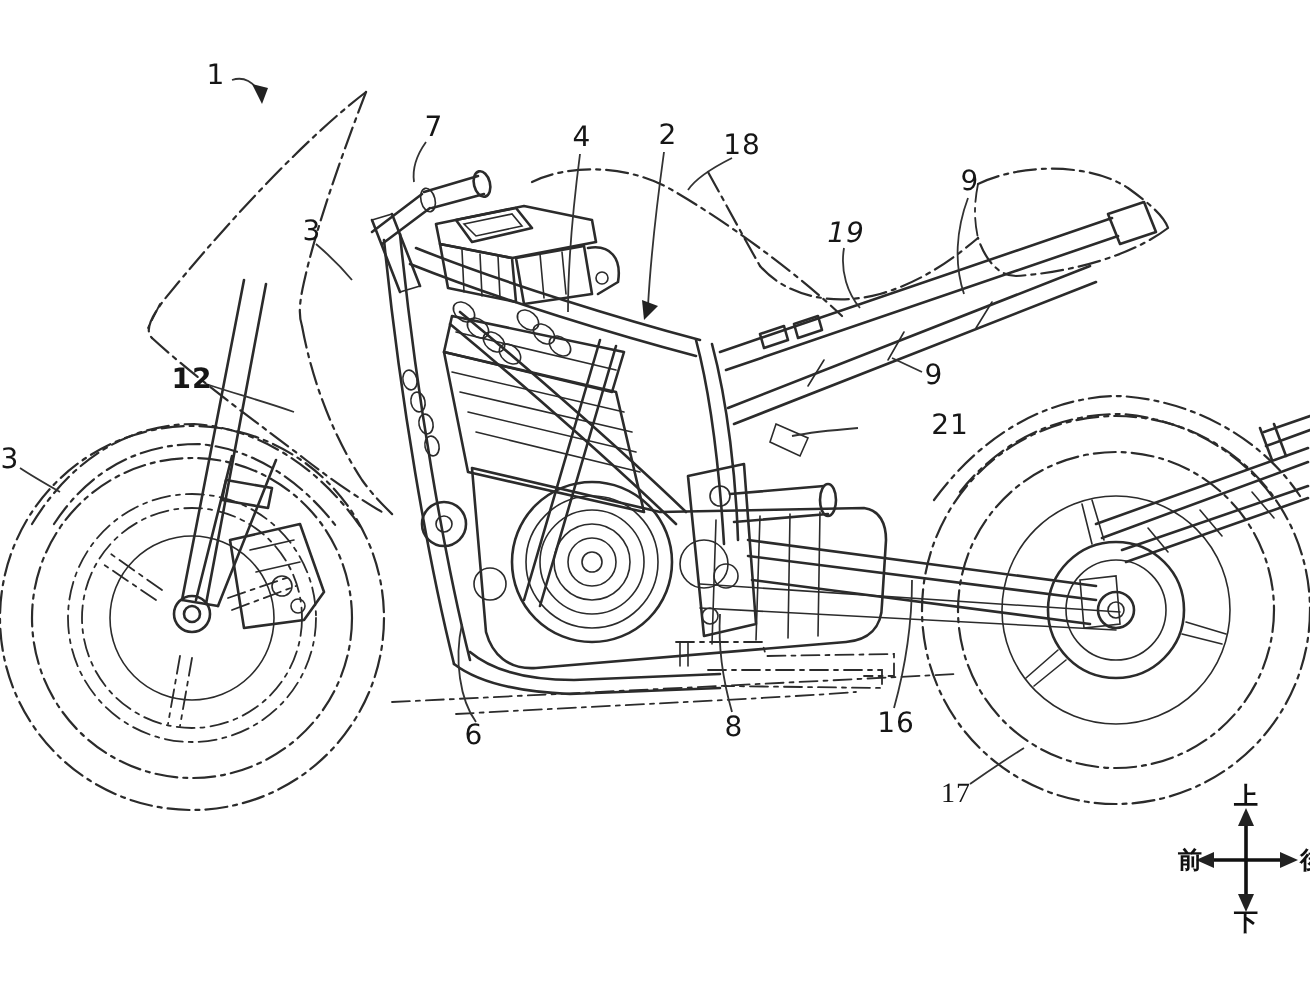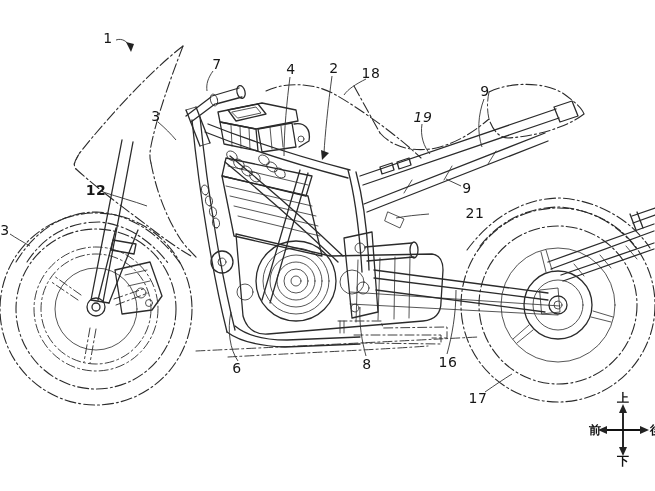--- a/index.html
+++ b/index.html
@@ -258,19 +258,19 @@
   <span class="ref" style="left: 485px; top: 91px;">9</span>
   <span class="ref" style="left: 423px; top: 117px; font-style: italic;">19</span>
   <span class="ref" style="left: 156px; top: 116px;">3</span>
   <span class="ref" style="left: 96px; top: 190px; font-weight: bold;">12</span>
   <span class="ref" style="left: 5px; top: 230px;">3</span>
   <span class="ref" style="left: 467px; top: 188px;">9</span>
   <span class="ref" style="left: 438px; top: 213px; margin-left: 37px;">21</span>
   <span class="ref" style="left: 237px; top: 368px;">6</span>
   <span class="ref" style="left: 367px; top: 364px;">8</span>
   <span class="ref" style="left: 448px; top: 362px; text-align: center;">16</span>
-  <span class="ref" style="left: 478px; top: 398px;">17</span>
+  <span class="ref" style="left: 478px; top: 398px; font-family: Liberation Serif, serif;">17</span>
 
   <span class="cmp" style="left:623px; top:398px;">上</span>
   <span class="cmp" style="left:623px; top:461px;">下</span>
   <span class="cmp" style="left:595px; top:430px;">前</span>
   <span class="cmp" style="left:656px; top:430px;">後</span>
 </div>
 
 </body></html>

